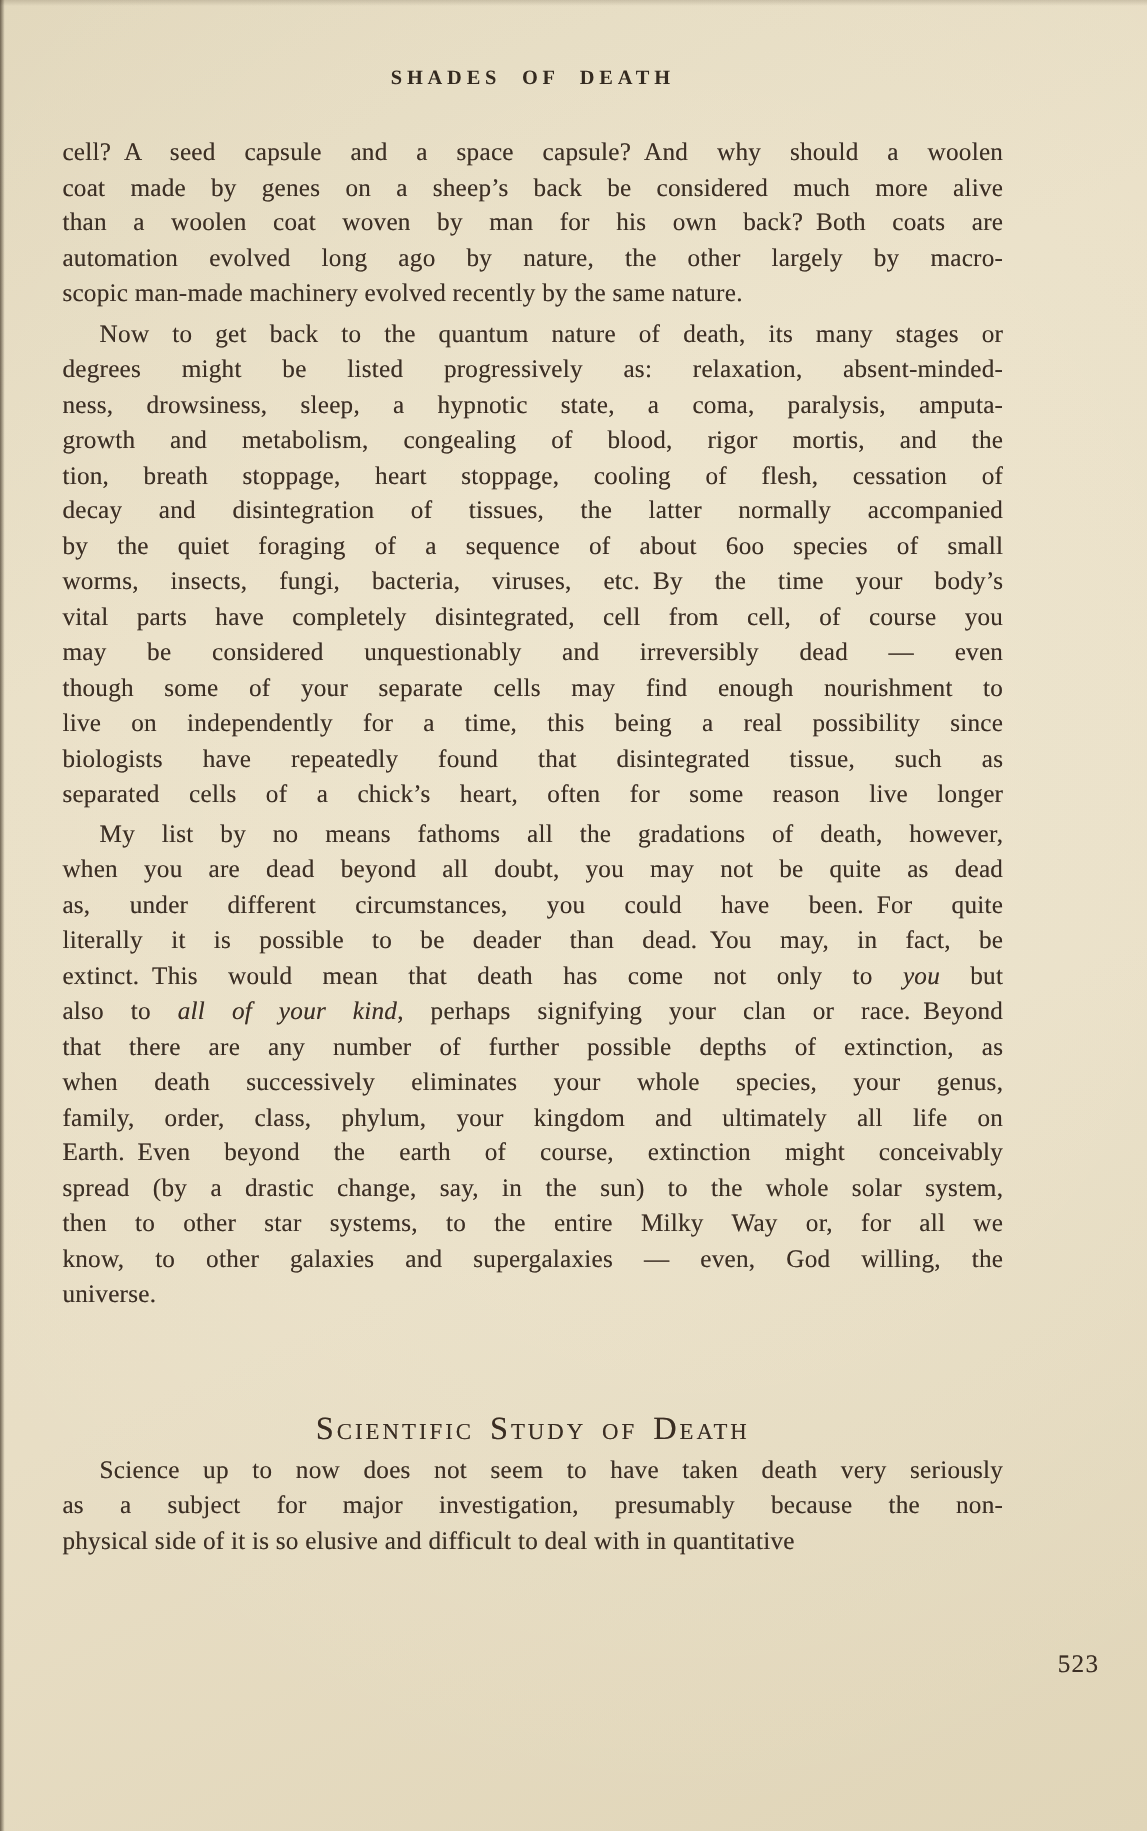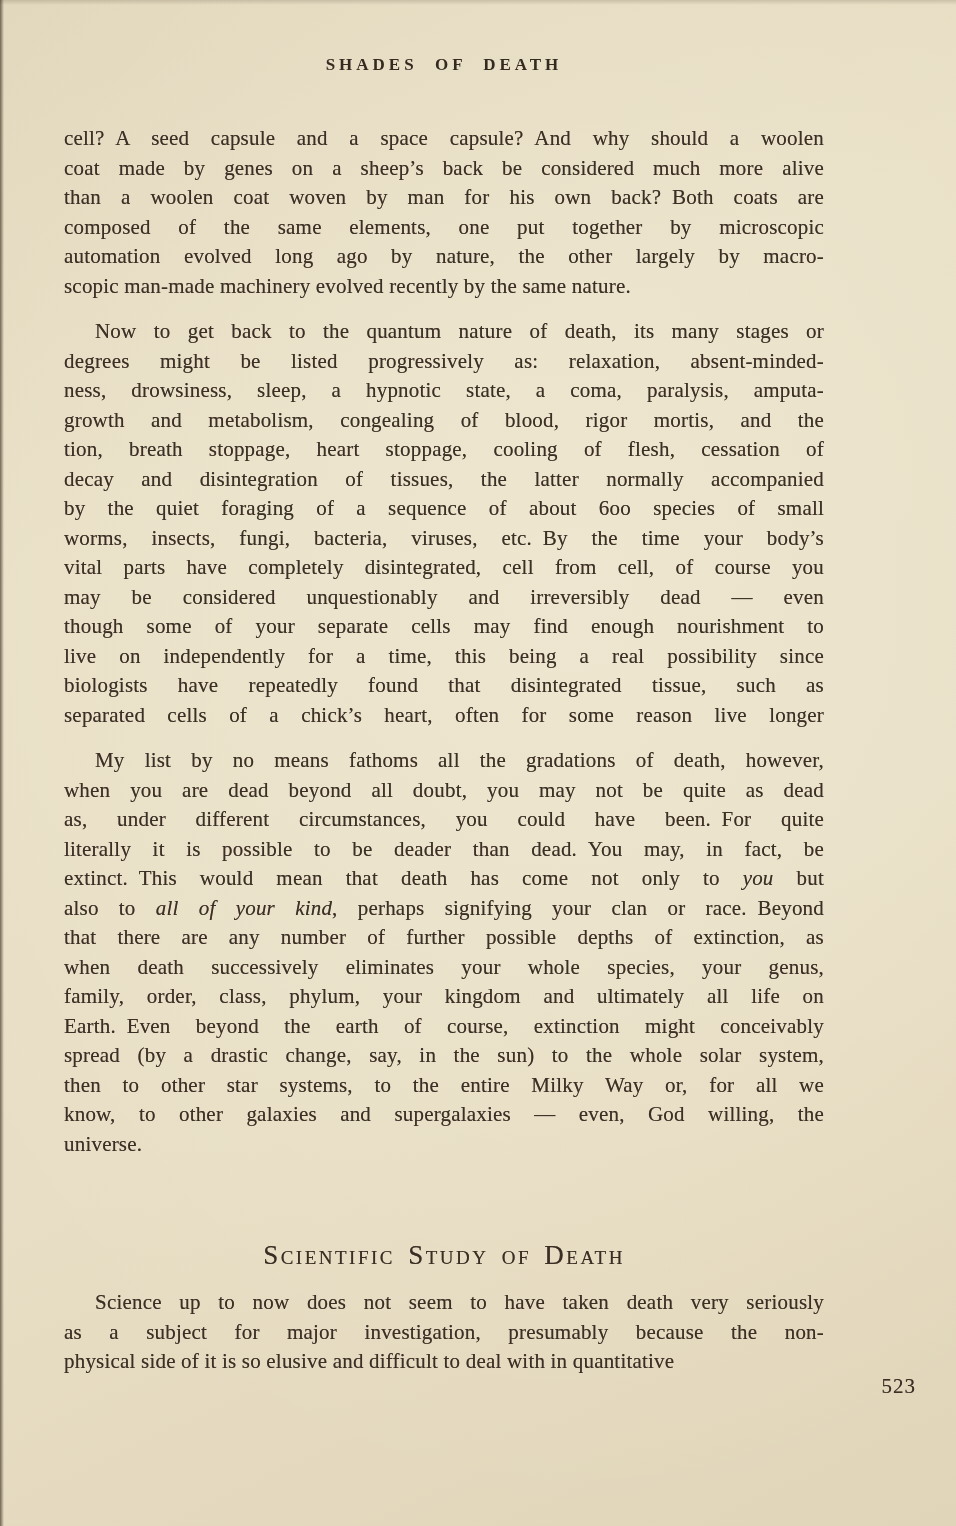--- a/index.html
+++ b/index.html
@@ -30,21 +30,21 @@
     font-size:17px;font-weight:bold;
     letter-spacing:4px;word-spacing:9px;
     color:#342a20;
   }
   .body-text{
     position:absolute;top:108px;left:48px;width:792px;
     font-size:21px;line-height:29.5px;
     letter-spacing:0.2px;
     text-shadow:0 0 0.5px rgba(60,47,37,0.55);
   }
-  .para{margin:16px;}
+  .para{margin:4px;}
   .line{
     text-align:justify;
     text-align-last:justify;
     height:29.5px;overflow:visible;white-space:normal;
   }
   .line.last{text-align-last:left;}
   .line.first{padding-left:31px;}
   .line em{font-style:italic;}
   .section-heading{
     margin-top:79px;
@@ -65,21 +65,20 @@
 <body>
 
 <div class="page">
   <div class="running-head">SHADES OF DEATH</div>
 
   <div class="body-text">
       <div class="para">
         <div class="line">cell? A seed capsule and a space capsule? And why should a woolen</div>
         <div class="line">coat made by genes on a sheep’s back be considered much more alive</div>
         <div class="line">than a woolen coat woven by man for his own back? Both coats are</div>
-        <div class="line">composed of the same elements, one put together by microscopic</div>
         <div class="line">automation evolved long ago by nature, the other largely by macro-</div>
         <div class="line last">scopic man-made machinery evolved recently by the same nature.</div>
       </div>
       <div class="para">
         <div class="line first">Now to get back to the quantum nature of death, its many stages or</div>
         <div class="line">degrees might be listed progressively as: relaxation, absent-minded-</div>
         <div class="line">ness, drowsiness, sleep, a hypnotic state, a coma, paralysis, amputa-</div>
         <div class="line">growth and metabolism, congealing of blood, rigor mortis, and the</div>
         <div class="line">tion, breath stoppage, heart stoppage, cooling of flesh, cessation of</div>
         <div class="line">decay and disintegration of tissues, the latter normally accompanied</div>

